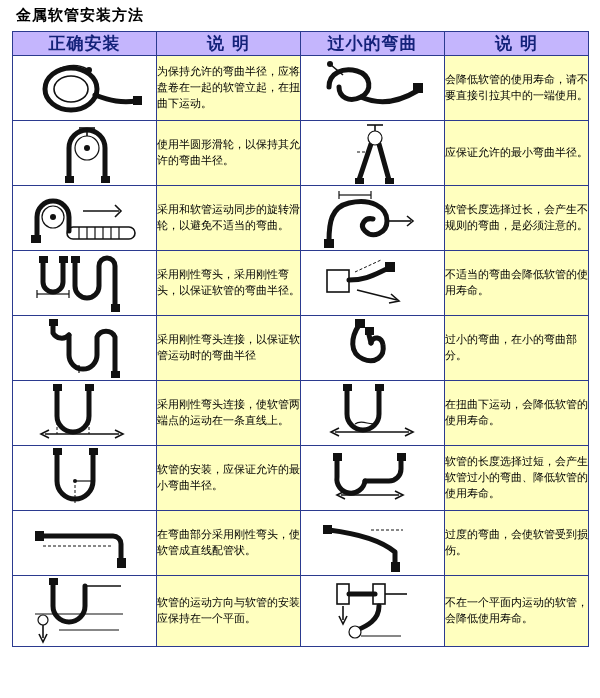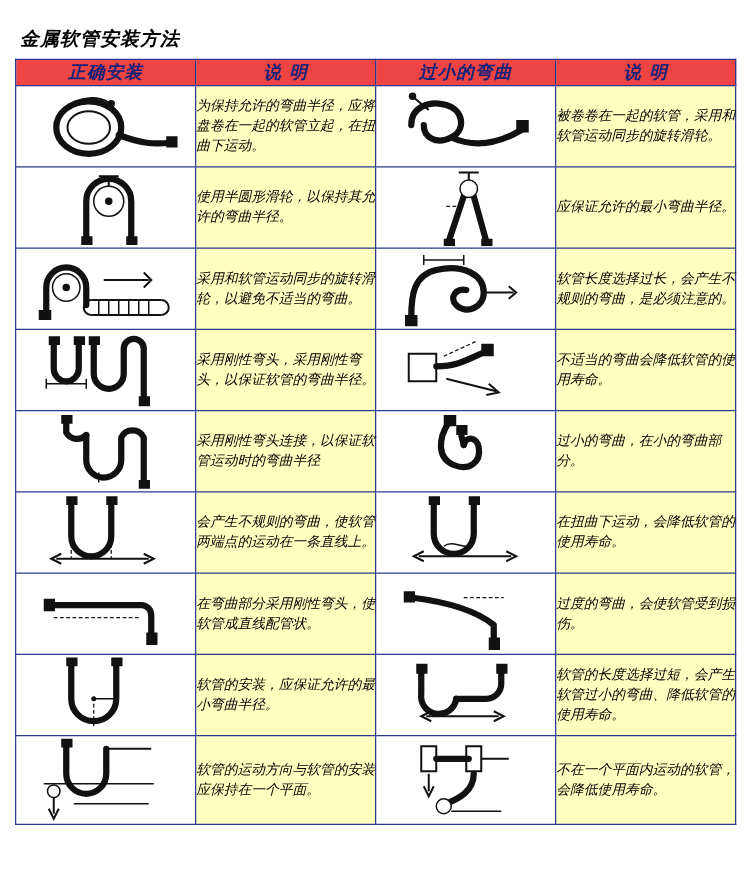--- a/index.html
+++ b/index.html
@@ -6,46 +6,45 @@
   body{
     width:600px;height:698px;
     background:#ffffff;
     font-family:"DejaVu Sans","Liberation Sans",sans-serif;
     color:#000;
     overflow:hidden;
   }
   .page{
     width:592px;height:698px;
     box-sizing:border-box;
-    padding:20px 12px 0 12px;
+    padding:4px 12px 0 12px;
     position:relative;
-    font-style:italic;
   }
   .title{
     font-size:15px;
     font-weight:bold;
     letter-spacing:1px;
     margin:2px 0 6px 4px;
     color:#000;
   }
   table.main{
     border-collapse:collapse;
     width:576px;
     table-layout:fixed;
     border:1px solid #2b3a8f;
   }
   table.main td,table.main th{
     border:1px solid #2b3a8f;
     padding:0;
     vertical-align:middle;
   }
   thead th{
-    background:#ef4444;
+    background:#c4b5fd;
     color:#14227a;
-    font-size:14px;
+    font-size:17px;
     font-weight:bold;
     height:20px;
     letter-spacing:1px;
   }
   td.fig{
     background:#ffffff;
     text-align:center;
     vertical-align:middle;
     height:64px;
   }
@@ -109,21 +108,21 @@
           <span>
             <svg width="120" height="62" viewBox="0 0 120 62">
               <path d="M16 30 C16 16 30 10 44 14 C58 18 60 34 48 40 C36 46 26 40 26 30" class="hose" stroke-width="8"></path>
               <path d="M48 40 C66 48 84 46 104 34" class="hose" stroke-width="8"></path>
               <rect x="100" y="26" width="10" height="10" class="blk"></rect>
               <path d="M30 18 L18 8" class="thin2"></path>
               <circle cx="17" cy="7" r="3" class="blk"></circle>
             </svg>
           </span>
         </td>
-        <td class="desc">被卷卷在一起的软管，采用和软管运动同步的旋转滑轮。</td>
+        <td class="desc">会降低软管的使用寿命，请不要直接引拉其中的一端使用。</td>
       </tr>
 
       <tr>
         <td class="fig">
           <span>
             <svg width="120" height="62" viewBox="0 0 120 62">
               <path d="M44 56 L44 26 A18 18 0 0 1 80 26 L80 56" class="hose" stroke-width="6"></path>
               <circle cx="62" cy="26" r="12" class="wht"></circle>
               <circle cx="62" cy="26" r="3" class="blk"></circle>
               <rect x="40" y="54" width="9" height="7" class="blk"></rect>
@@ -250,67 +249,41 @@
               <path d="M34 6 L34 34 A16 16 0 0 0 66 34 L66 6" class="hose" stroke-width="6"></path>
               <rect x="30" y="2" width="9" height="7" class="blk"></rect>
               <rect x="62" y="2" width="9" height="7" class="blk"></rect>
               <path d="M22 52 L96 52" class="thin2"></path>
               <path d="M26 48 L18 52 L26 56" class="thin2"></path>
               <path d="M92 48 L100 52 L92 56" class="thin2"></path>
               <path d="M34 40 L34 52 M66 40 L66 52" class="dash"></path>
             </svg>
           </span>
         </td>
-        <td class="desc">会产生不规则的弯曲，使软管两端点的运动在一条直线上。</td>
+        <td class="desc">采用刚性弯头连接，使软管两端点的运动在一条直线上。</td>
         <td class="fig">
           <span>
             <svg width="124" height="62" viewBox="0 0 124 62">
               <path d="M36 6 L36 32 A16 16 0 0 0 68 32 L68 6" class="hose" stroke-width="6"></path>
               <rect x="32" y="2" width="9" height="7" class="blk"></rect>
               <rect x="64" y="2" width="9" height="7" class="blk"></rect>
               <path d="M24 50 L98 50" class="thin2"></path>
               <path d="M28 46 L20 50 L28 54" class="thin2"></path>
               <path d="M94 46 L102 50 L94 54" class="thin2"></path>
               <path d="M44 42 C52 36 60 46 68 40" class="thin"></path>
             </svg>
           </span>
         </td>
         <td class="desc">在扭曲下运动，会降低软管的使用寿命。</td>
       </tr>
 
       <tr>
         <td class="fig">
           <span>
             <svg width="124" height="62" viewBox="0 0 124 62">
-              <path d="M18 24 L90 24 A8 8 0 0 1 98 32 L98 48" class="hose" stroke-width="6"></path>
-              <rect x="12" y="19" width="9" height="10" class="blk"></rect>
-              <rect x="94" y="46" width="9" height="10" class="blk"></rect>
-              <path d="M24 24 L24 24" class="thin"></path>
-              <path d="M20 34 L88 34" class="dash"></path>
-            </svg>
-          </span>
-        </td>
-        <td class="desc">在弯曲部分采用刚性弯头，使软管成直线配管状。</td>
-        <td class="fig">
-          <span>
-            <svg width="124" height="62" viewBox="0 0 124 62">
-              <path d="M18 18 C50 22 72 30 84 40 L84 52" class="hose" stroke-width="5"></path>
-              <rect x="12" y="13" width="9" height="9" class="blk"></rect>
-              <rect x="80" y="50" width="9" height="10" class="blk"></rect>
-              <path d="M60 18 L92 18" class="dash"></path>
-            </svg>
-          </span>
-        </td>
-        <td class="desc">过度的弯曲，会使软管受到损伤。</td>
-      </tr>
-
-      <tr>
-        <td class="fig">
-          <span>
-            <svg width="124" height="62" viewBox="0 0 124 62">
               <path d="M34 4 L34 34 A18 18 0 0 0 70 34 L70 4" class="hose" stroke-width="6"></path>
               <rect x="30" y="1" width="9" height="7" class="blk"></rect>
               <rect x="66" y="1" width="9" height="7" class="blk"></rect>
               <path d="M52 34 L70 34" class="thin"></path>
               <circle cx="52" cy="34" r="2" class="blk"></circle>
               <path d="M52 38 L52 56" class="dash"></path>
             </svg>
           </span>
         </td>
         <td class="desc">软管的安装，应保证允许的最小弯曲半径。</td>
@@ -321,20 +294,46 @@
               <path d="M54 34 L78 34 A12 12 0 0 0 90 22 L90 12" class="hose" stroke-width="6"></path>
               <rect x="22" y="6" width="9" height="8" class="blk"></rect>
               <rect x="86" y="6" width="9" height="8" class="blk"></rect>
               <path d="M30 48 L88 48" class="thin2"></path>
               <path d="M34 44 L26 48 L34 52" class="thin2"></path>
               <path d="M84 44 L92 48 L84 52" class="thin2"></path>
             </svg>
           </span>
         </td>
         <td class="desc">软管的长度选择过短，会产生软管过小的弯曲、降低软管的使用寿命。</td>
+      </tr>
+
+      <tr>
+        <td class="fig">
+          <span>
+            <svg width="124" height="62" viewBox="0 0 124 62">
+              <path d="M18 24 L90 24 A8 8 0 0 1 98 32 L98 48" class="hose" stroke-width="6"></path>
+              <rect x="12" y="19" width="9" height="10" class="blk"></rect>
+              <rect x="94" y="46" width="9" height="10" class="blk"></rect>
+              <path d="M24 24 L24 24" class="thin"></path>
+              <path d="M20 34 L88 34" class="dash"></path>
+            </svg>
+          </span>
+        </td>
+        <td class="desc">在弯曲部分采用刚性弯头，使软管成直线配管状。</td>
+        <td class="fig">
+          <span>
+            <svg width="124" height="62" viewBox="0 0 124 62">
+              <path d="M18 18 C50 22 72 30 84 40 L84 52" class="hose" stroke-width="5"></path>
+              <rect x="12" y="13" width="9" height="9" class="blk"></rect>
+              <rect x="80" y="50" width="9" height="10" class="blk"></rect>
+              <path d="M60 18 L92 18" class="dash"></path>
+            </svg>
+          </span>
+        </td>
+        <td class="desc">过度的弯曲，会使软管受到损伤。</td>
       </tr>
 
       <tr>
         <td class="fig">
           <span>
             <svg width="124" height="70" viewBox="0 0 124 70">
               <path d="M30 6 L30 30 A16 16 0 0 0 62 30 L62 10" class="hose" stroke-width="6"></path>
               <path d="M62 10 L98 10" class="thin2"></path>
               <rect x="26" y="2" width="9" height="7" class="blk"></rect>
               <path d="M20 46 L20 62" class="thin2"></path>

